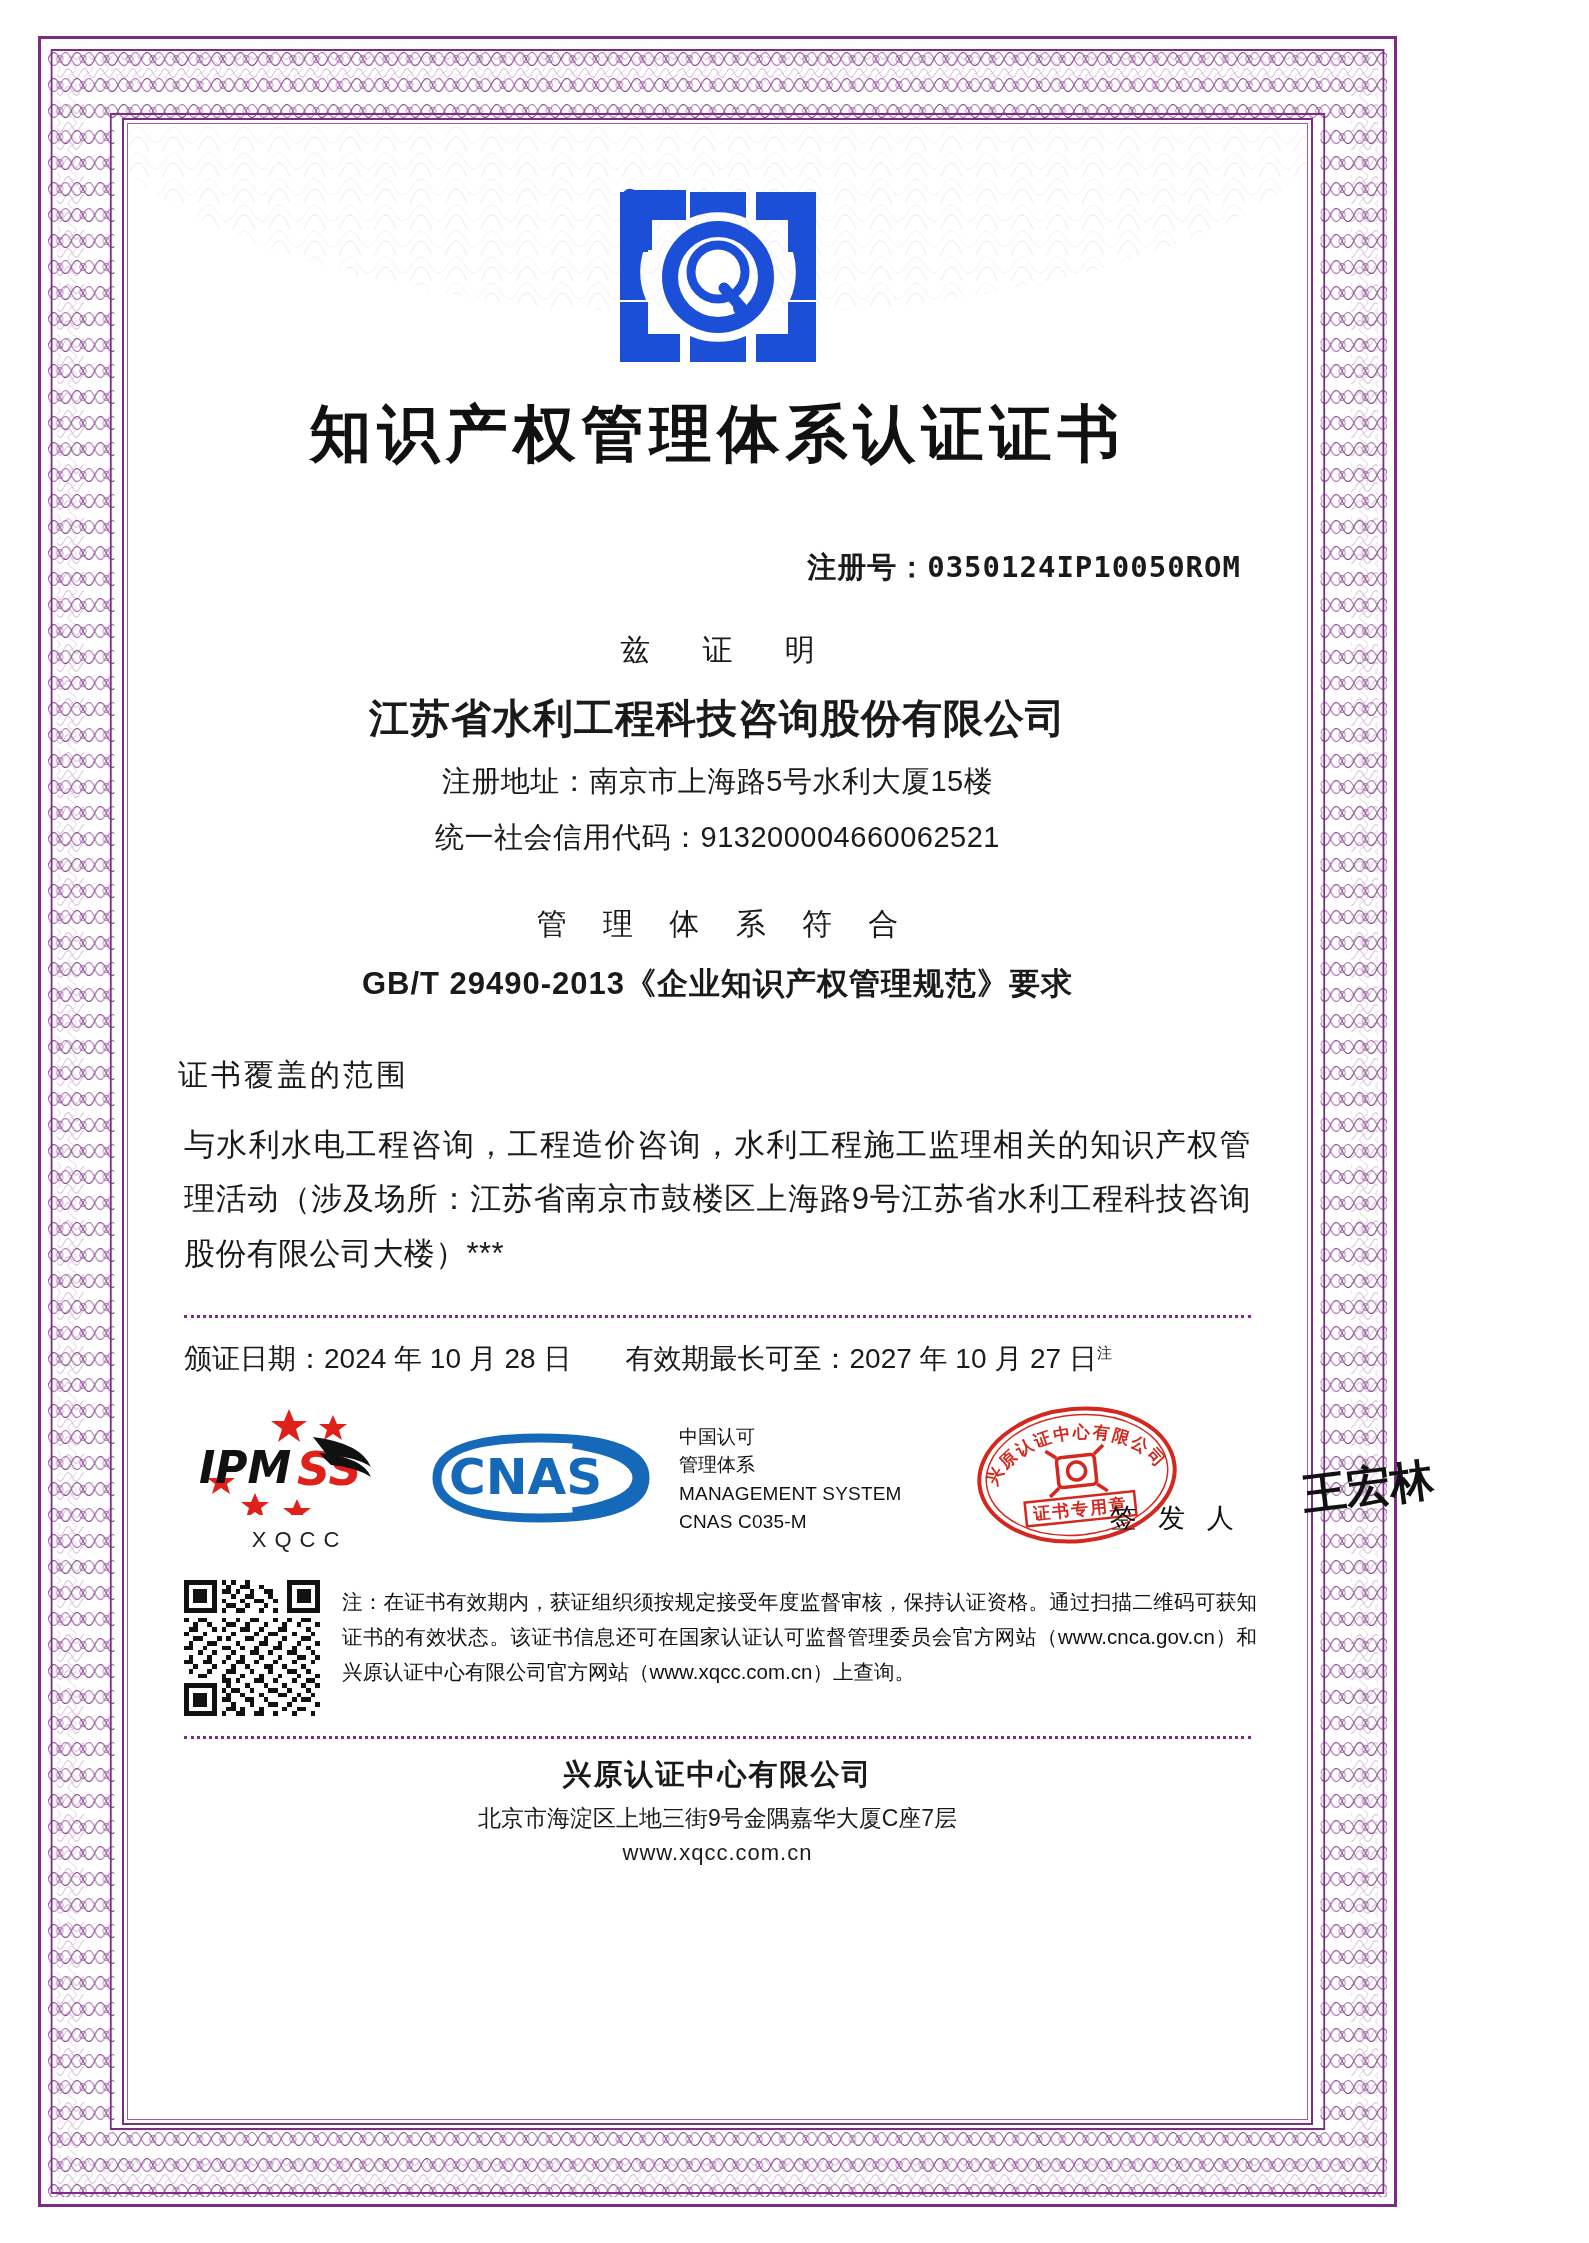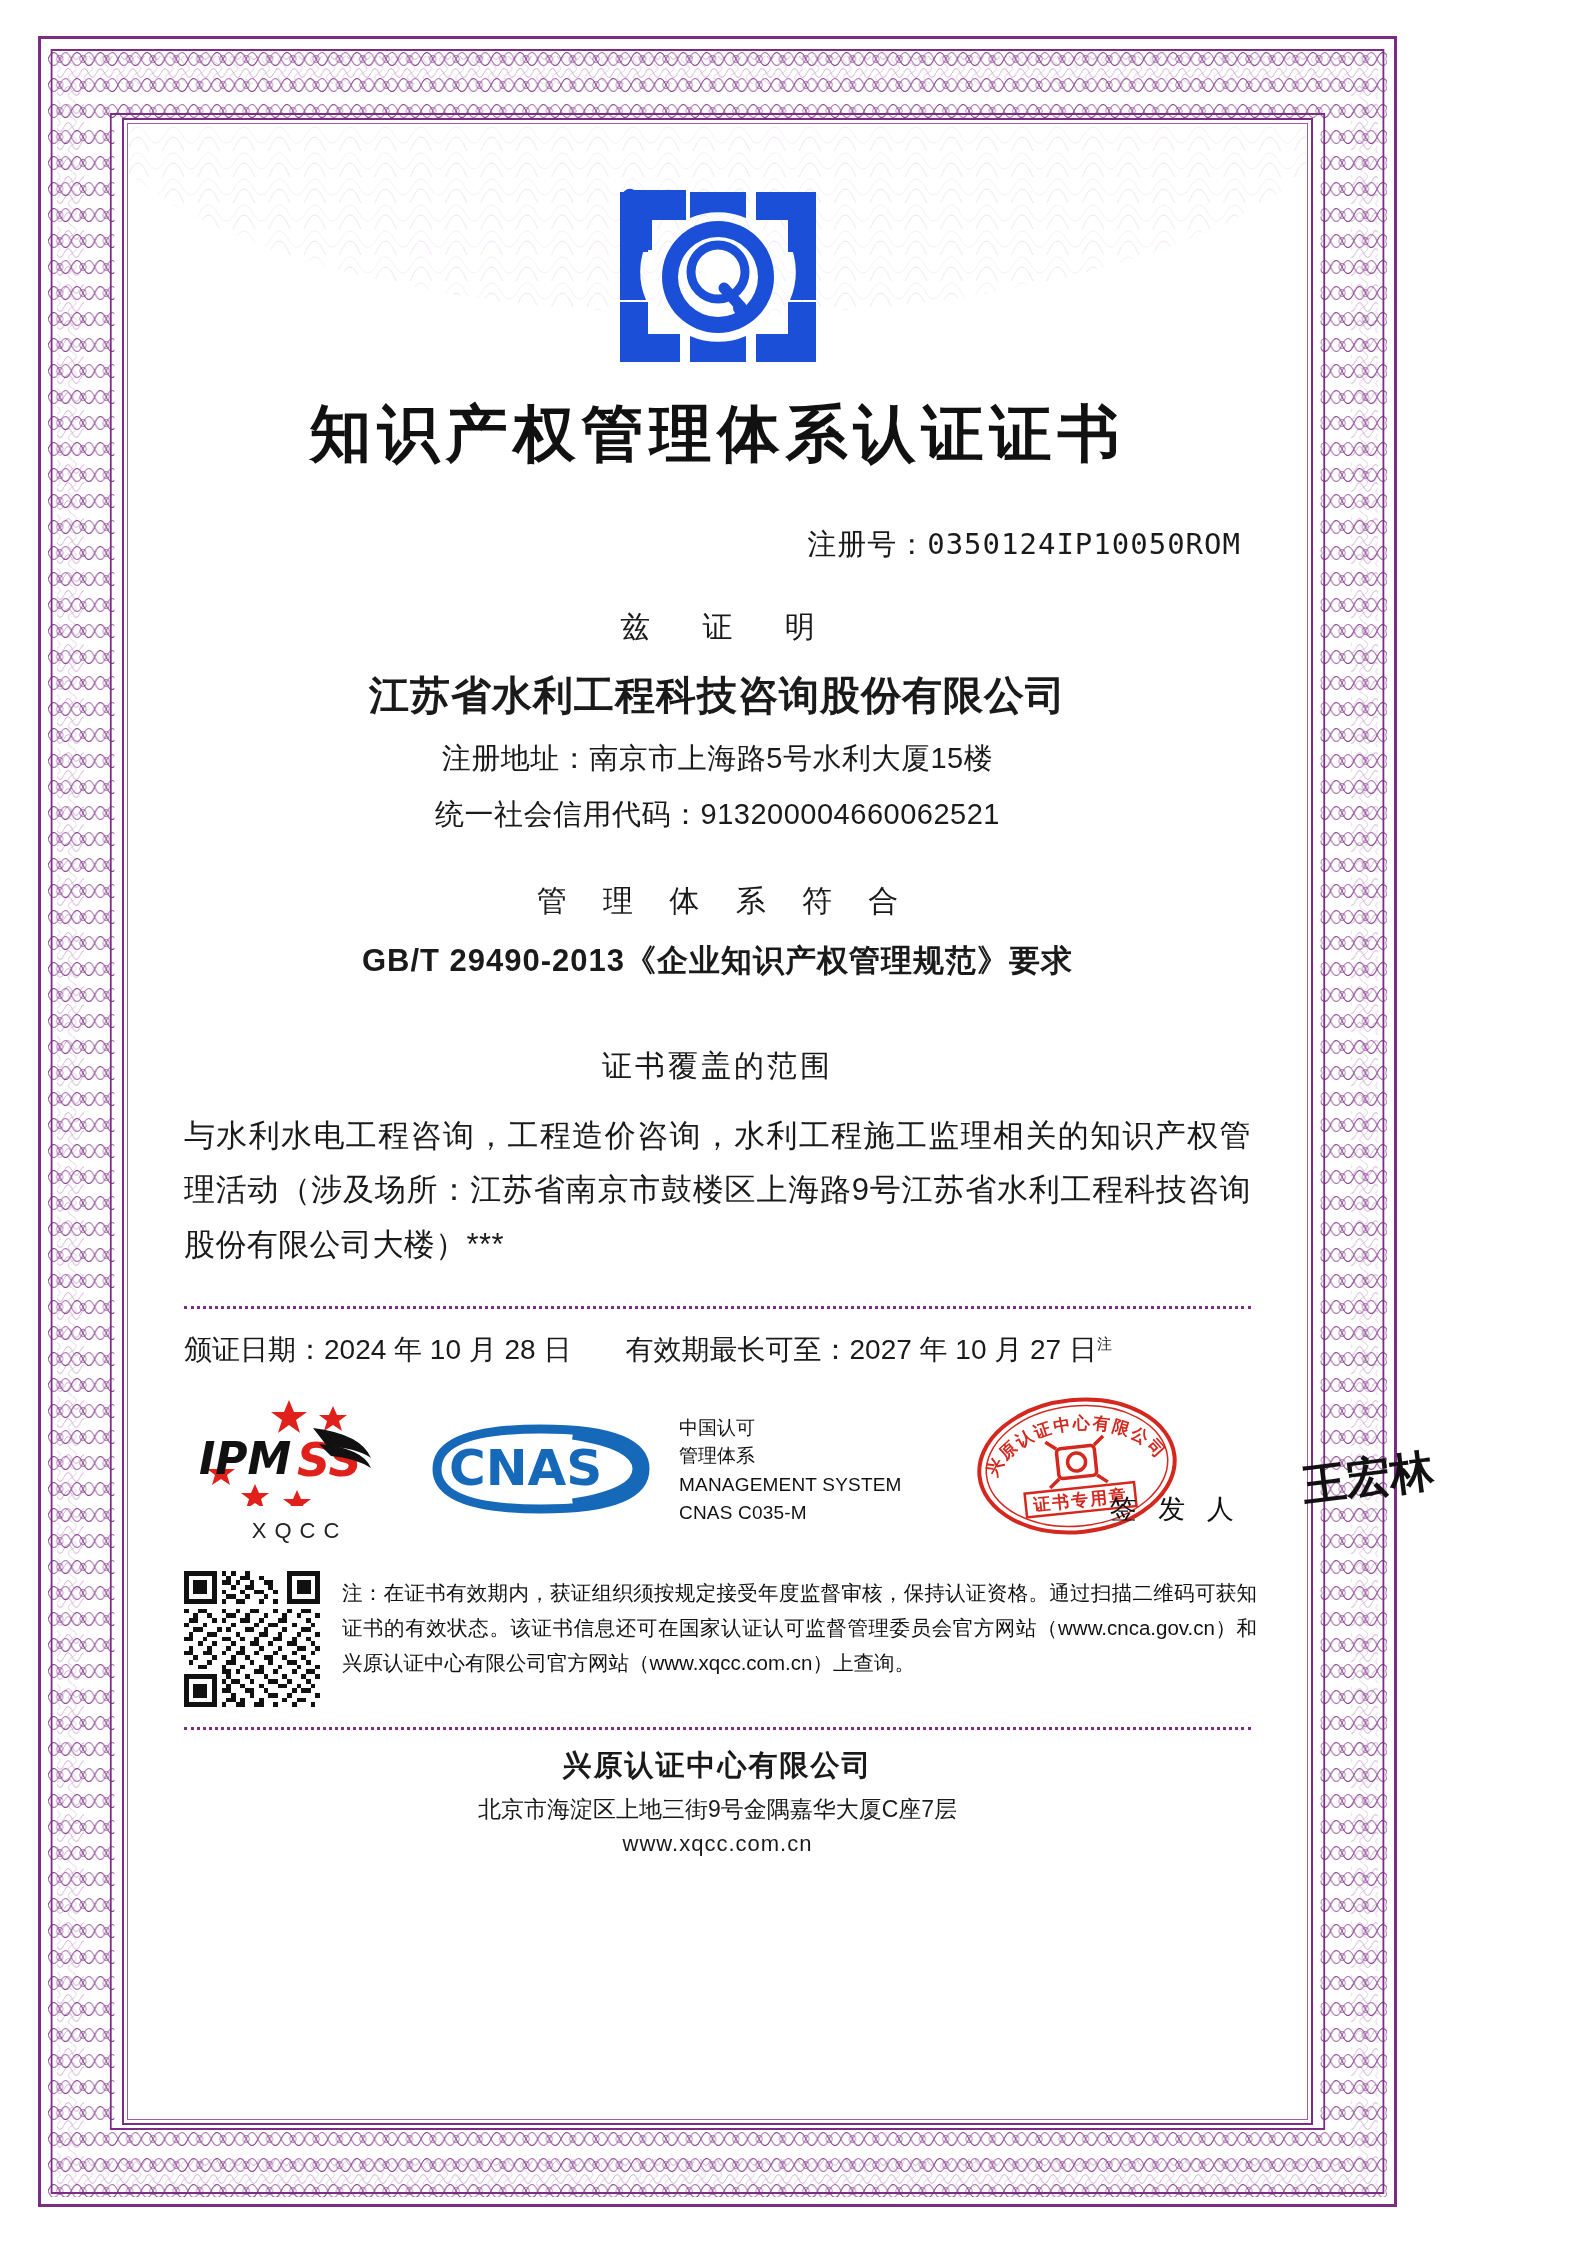--- a/index.html
+++ b/index.html
@@ -99,24 +99,24 @@
     font-family: "DejaVu Sans", "Liberation Sans", sans-serif;
     font-size: 62px;
     font-weight: bold;
     letter-spacing: 6px;
     color: #111;
     margin-top: 22px;
   }
 
   .reg-line {
     text-align: right;
-    margin-top: 49px;
+    margin-top: 72px;
     padding-right: 16px;
     font-size: 29px;
-    font-weight: normal;
+    font-weight: bold;
     letter-spacing: 1px;
     font-family: "DejaVu Sans Mono", monospace;
   }
   .reg-line .reg-label {
     font-family: "DejaVu Sans", "Liberation Sans", sans-serif;
   }
 
   .hereby {
     text-align: center;
     margin-top: 42px;
@@ -150,22 +150,21 @@
   }
   .std-line {
     text-align: center;
     margin-top: 18px;
     font-size: 31px;
     font-weight: bold;
     letter-spacing: 1px;
   }
 
   .scope-head {
-    text-align: center;
-    margin-top: 64px;
+    margin-top: 50px;
     font-size: 30px;
     letter-spacing: 3px;
   }
   .scope-body {
     margin-top: 22px;
     font-size: 31px;
     line-height: 1.75;
     text-align: justify;
     padding: 0 6px;
     letter-spacing: 0.4px;

